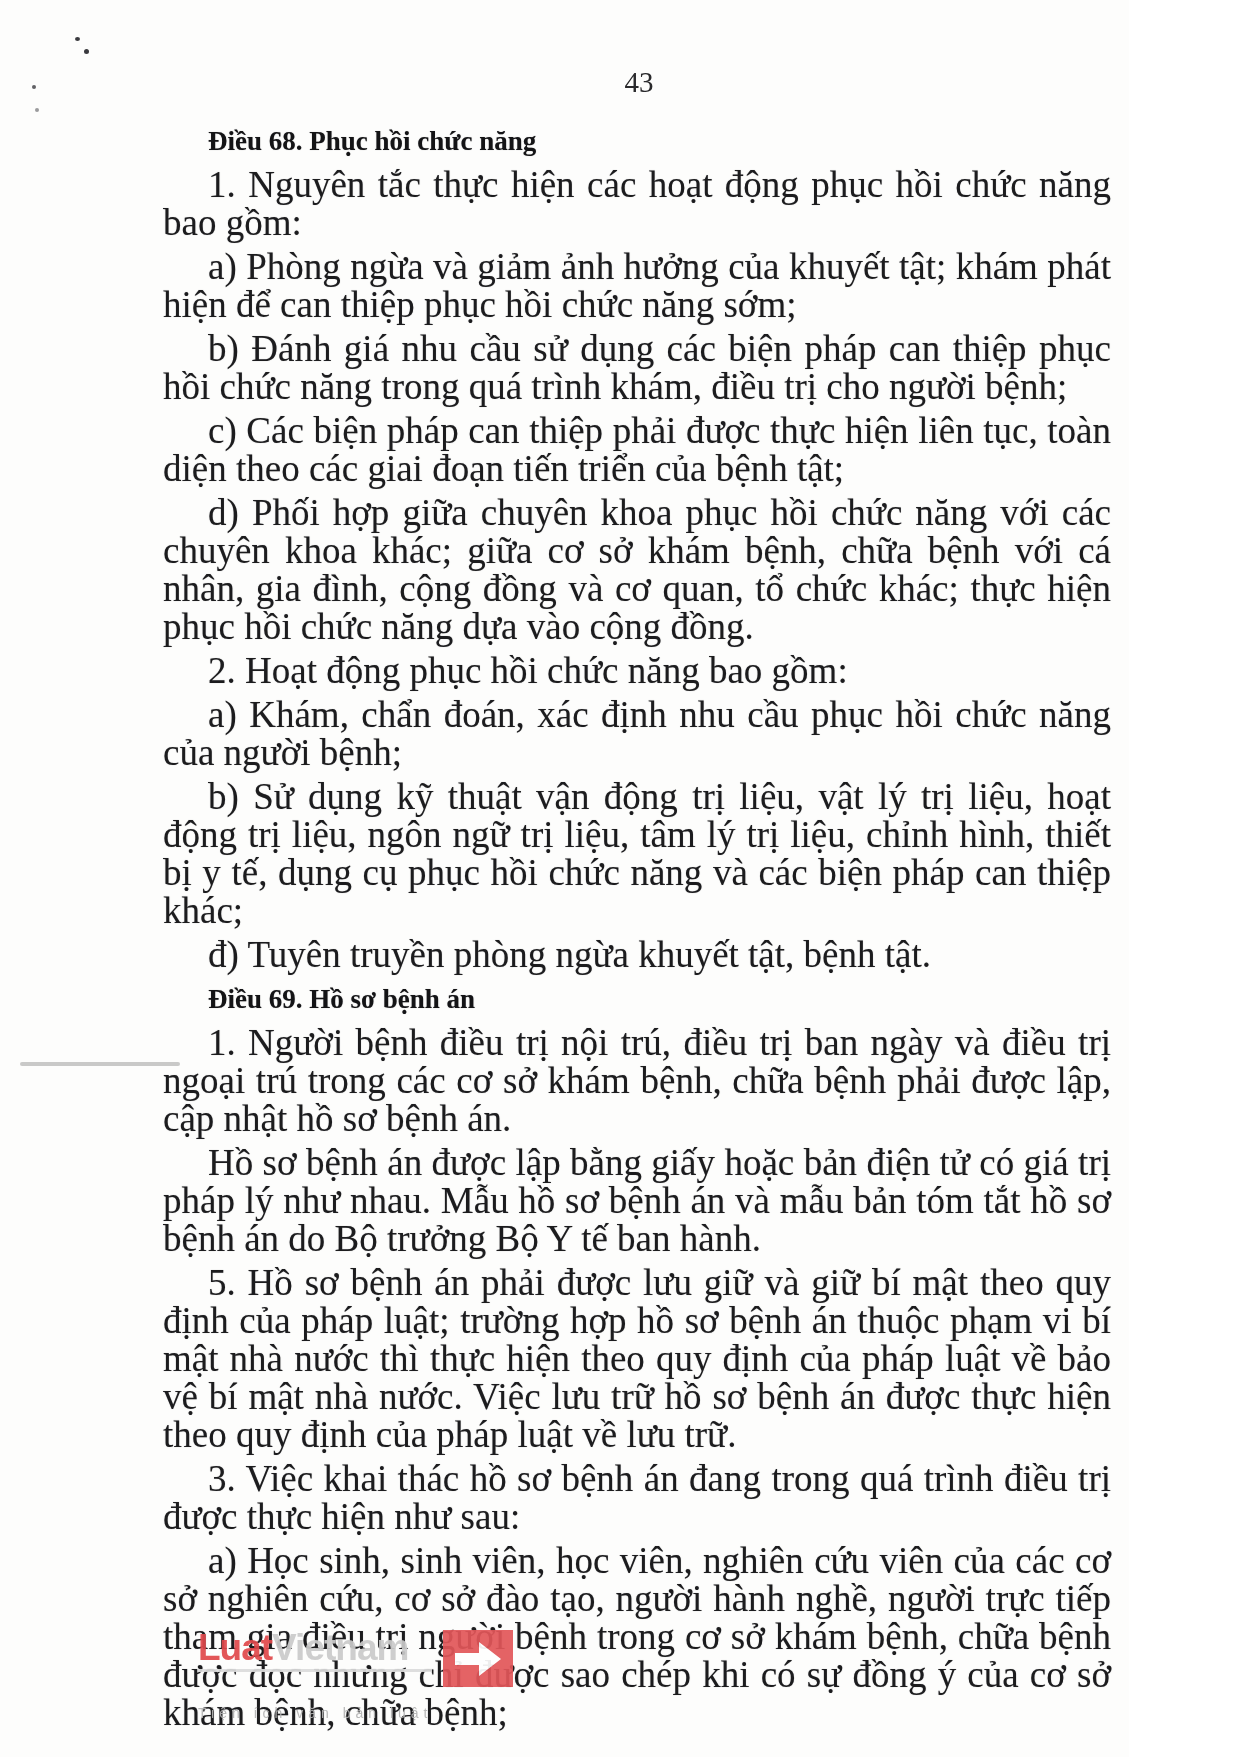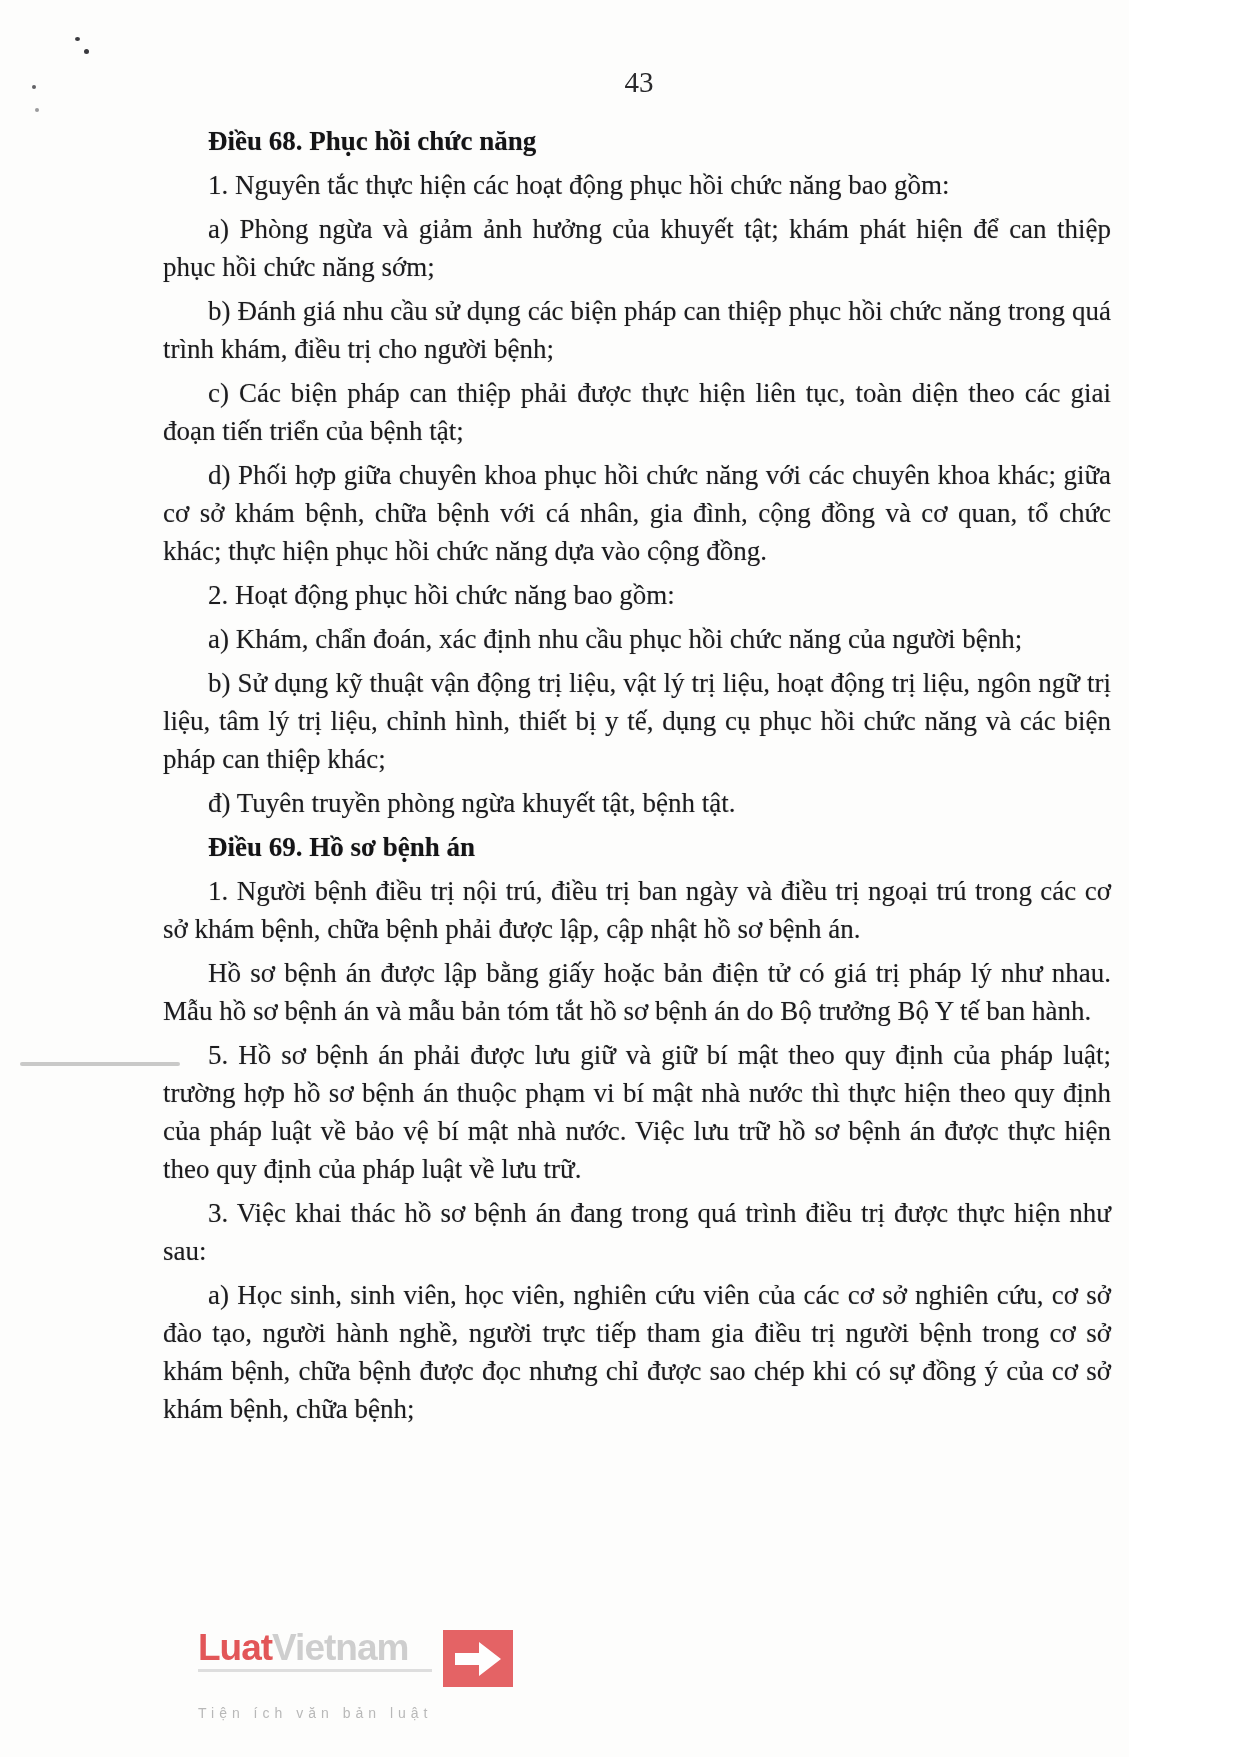--- a/index.html
+++ b/index.html
@@ -35,21 +35,21 @@
     margin: 0 0 6px 0;
     font-size: 27px;
     line-height: 38px;
     font-weight: bold;
     text-indent: 45px;
     color: #141416;
   }
   h2.article-heading.second { margin-top: 2px; }
   p.law-paragraph {
     margin: 0 0 6px 0;
-    font-size: 27px;
+    font-size: 37px;
     line-height: 38px;
     text-indent: 45px;
     text-align: justify;
   }
   
   .watermark {
     position: absolute;
     left: 198px;
     top: 1630px;
     display: flex;

